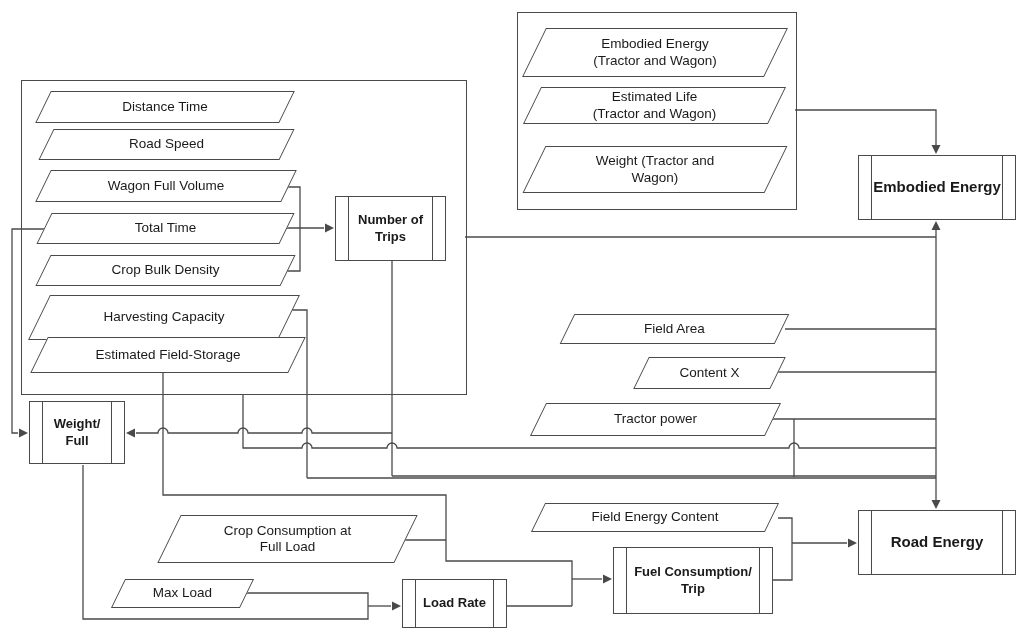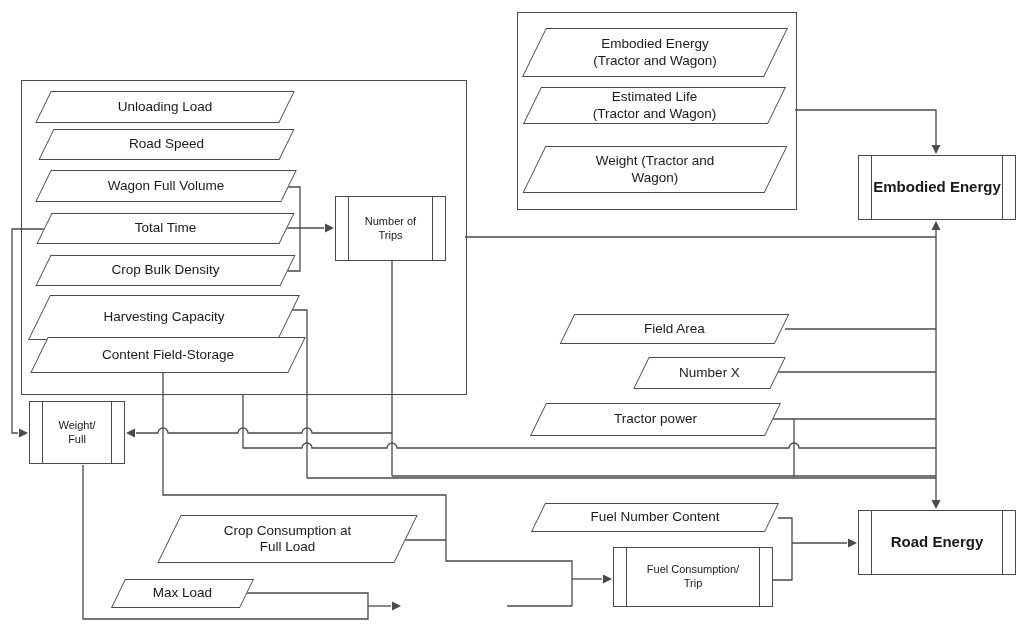--- a/index.html
+++ b/index.html
@@ -26,21 +26,21 @@
     position:absolute;border:1.5px solid #4a4a4a;background:#ffffff;box-sizing:border-box;
   }
   .pbox .bar-l,.pbox .bar-r{
     position:absolute;top:0;bottom:0;width:0;border-left:1.4px solid #4a4a4a;
   }
   .pbox .bar-l{left:12px;}
   .pbox .bar-r{right:12px;}
   .pbox .blabel{
     position:absolute;left:14px;right:14px;top:0;bottom:0;
     display:flex;align-items:center;justify-content:center;text-align:center;
-    font-size:11px;line-height:1.25;white-space:pre-line;
+    font-size:13px;line-height:1.25;white-space:pre-line;font-weight:bold;
   }
   .pbox.result .blabel{font-weight:bold;font-size:15px;}
 </style>
 </head>
 <body>
 
 <div id="canvas">
 
   <div class="group" style="left:21px;top:80px;width:444px;height:313px"></div>
   <div class="group" style="left:517px;top:12px;width:278px;height:196px"></div>
@@ -79,21 +79,21 @@
       <polygon points="401,606 392,601.5 392,610.5"></polygon>
       <polygon points="857,543 848,538.5 848,547.5"></polygon>
       <polygon points="936,154 931.5,145 940.5,145"></polygon>
       <polygon points="936,221 931.5,230 940.5,230"></polygon>
       <polygon points="936,509 931.5,500 940.5,500"></polygon>
     </g>
   </svg>
 
   <div class="para" style="left:37px;top:91px;width:256px;height:32px">
     <div class="pshape"></div>
-    <div class="plabel">Unloading Load</div>
+    <div class="plabel">Distance Time</div>
   </div>
   <div class="para" style="left:40px;top:129px;width:253px;height:31px">
     <div class="pshape"></div>
     <div class="plabel">Road Speed</div>
   </div>
   <div class="para" style="left:37px;top:170px;width:258px;height:32px">
     <div class="pshape"></div>
     <div class="plabel">Wagon Full Volume</div>
   </div>
   <div class="para" style="left:38px;top:213px;width:255px;height:31px">
@@ -103,21 +103,21 @@
   <div class="para" style="left:37px;top:255px;width:257px;height:31px">
     <div class="pshape"></div>
     <div class="plabel">Crop Bulk Density</div>
   </div>
   <div class="para" style="left:33px;top:295px;width:262px;height:45px">
     <div class="pshape"></div>
     <div class="plabel">Harvesting Capacity</div>
   </div>
   <div class="para" style="left:33px;top:337px;width:270px;height:36px">
     <div class="pshape"></div>
-    <div class="plabel">Content Field-Storage</div>
+    <div class="plabel">Estimated Field-Storage</div>
   </div>
 
   <div class="para" style="left:528px;top:28px;width:254px;height:49px">
     <div class="pshape"></div>
     <div class="plabel">Embodied Energy
 (Tractor and Wagon)</div>
   </div>
   <div class="para" style="left:526px;top:87px;width:257px;height:37px">
     <div class="pshape"></div>
     <div class="plabel">Estimated Life
@@ -128,29 +128,29 @@
     <div class="plabel">Weight (Tractor and
 Wagon)</div>
   </div>
 
   <div class="para" style="left:561px;top:314px;width:227px;height:30px">
     <div class="pshape"></div>
     <div class="plabel">Field Area</div>
   </div>
   <div class="para" style="left:635px;top:357px;width:149px;height:32px">
     <div class="pshape"></div>
-    <div class="plabel">Number X</div>
+    <div class="plabel">Content X</div>
   </div>
   <div class="para" style="left:532px;top:403px;width:247px;height:33px">
     <div class="pshape"></div>
     <div class="plabel">Tractor power</div>
   </div>
   <div class="para" style="left:532px;top:503px;width:246px;height:29px">
     <div class="pshape"></div>
-    <div class="plabel">Fuel Number Content</div>
+    <div class="plabel">Field Energy Content</div>
   </div>
 
   <div class="para" style="left:163px;top:515px;width:249px;height:48px">
     <div class="pshape"></div>
     <div class="plabel">Crop Consumption at
 Full Load</div>
   </div>
   <div class="para" style="left:112px;top:579px;width:141px;height:29px">
     <div class="pshape"></div>
     <div class="plabel">Max Load</div>
@@ -161,21 +161,26 @@
     <span class="bar-r"></span>
     <div class="blabel">Number of
 Trips</div>
   </div>
   <div class="pbox" style="left:29px;top:401px;width:96px;height:63px">
     <span class="bar-l"></span>
     <span class="bar-r"></span>
     <div class="blabel">Weight/
 Full</div>
   </div>
-  <div class="pbox" style="left:613px;top:547px;width:160px;height:60px">
+  <div class="pbox" style="left:402px;top:579px;width:105px;height:49px">
+    <span class="bar-l"></span>
+    <span class="bar-r"></span>
+    <div class="blabel">Load Rate</div>
+  </div>
+  <div class="pbox" style="left:613px;top:547px;width:160px;height:67px">
     <span class="bar-l"></span>
     <span class="bar-r"></span>
     <div class="blabel">Fuel Consumption/
 Trip</div>
   </div>
   <div class="pbox result" style="left:858px;top:155px;width:158px;height:65px">
     <span class="bar-l"></span>
     <span class="bar-r"></span>
     <div class="blabel">Embodied Energy</div>
   </div>

